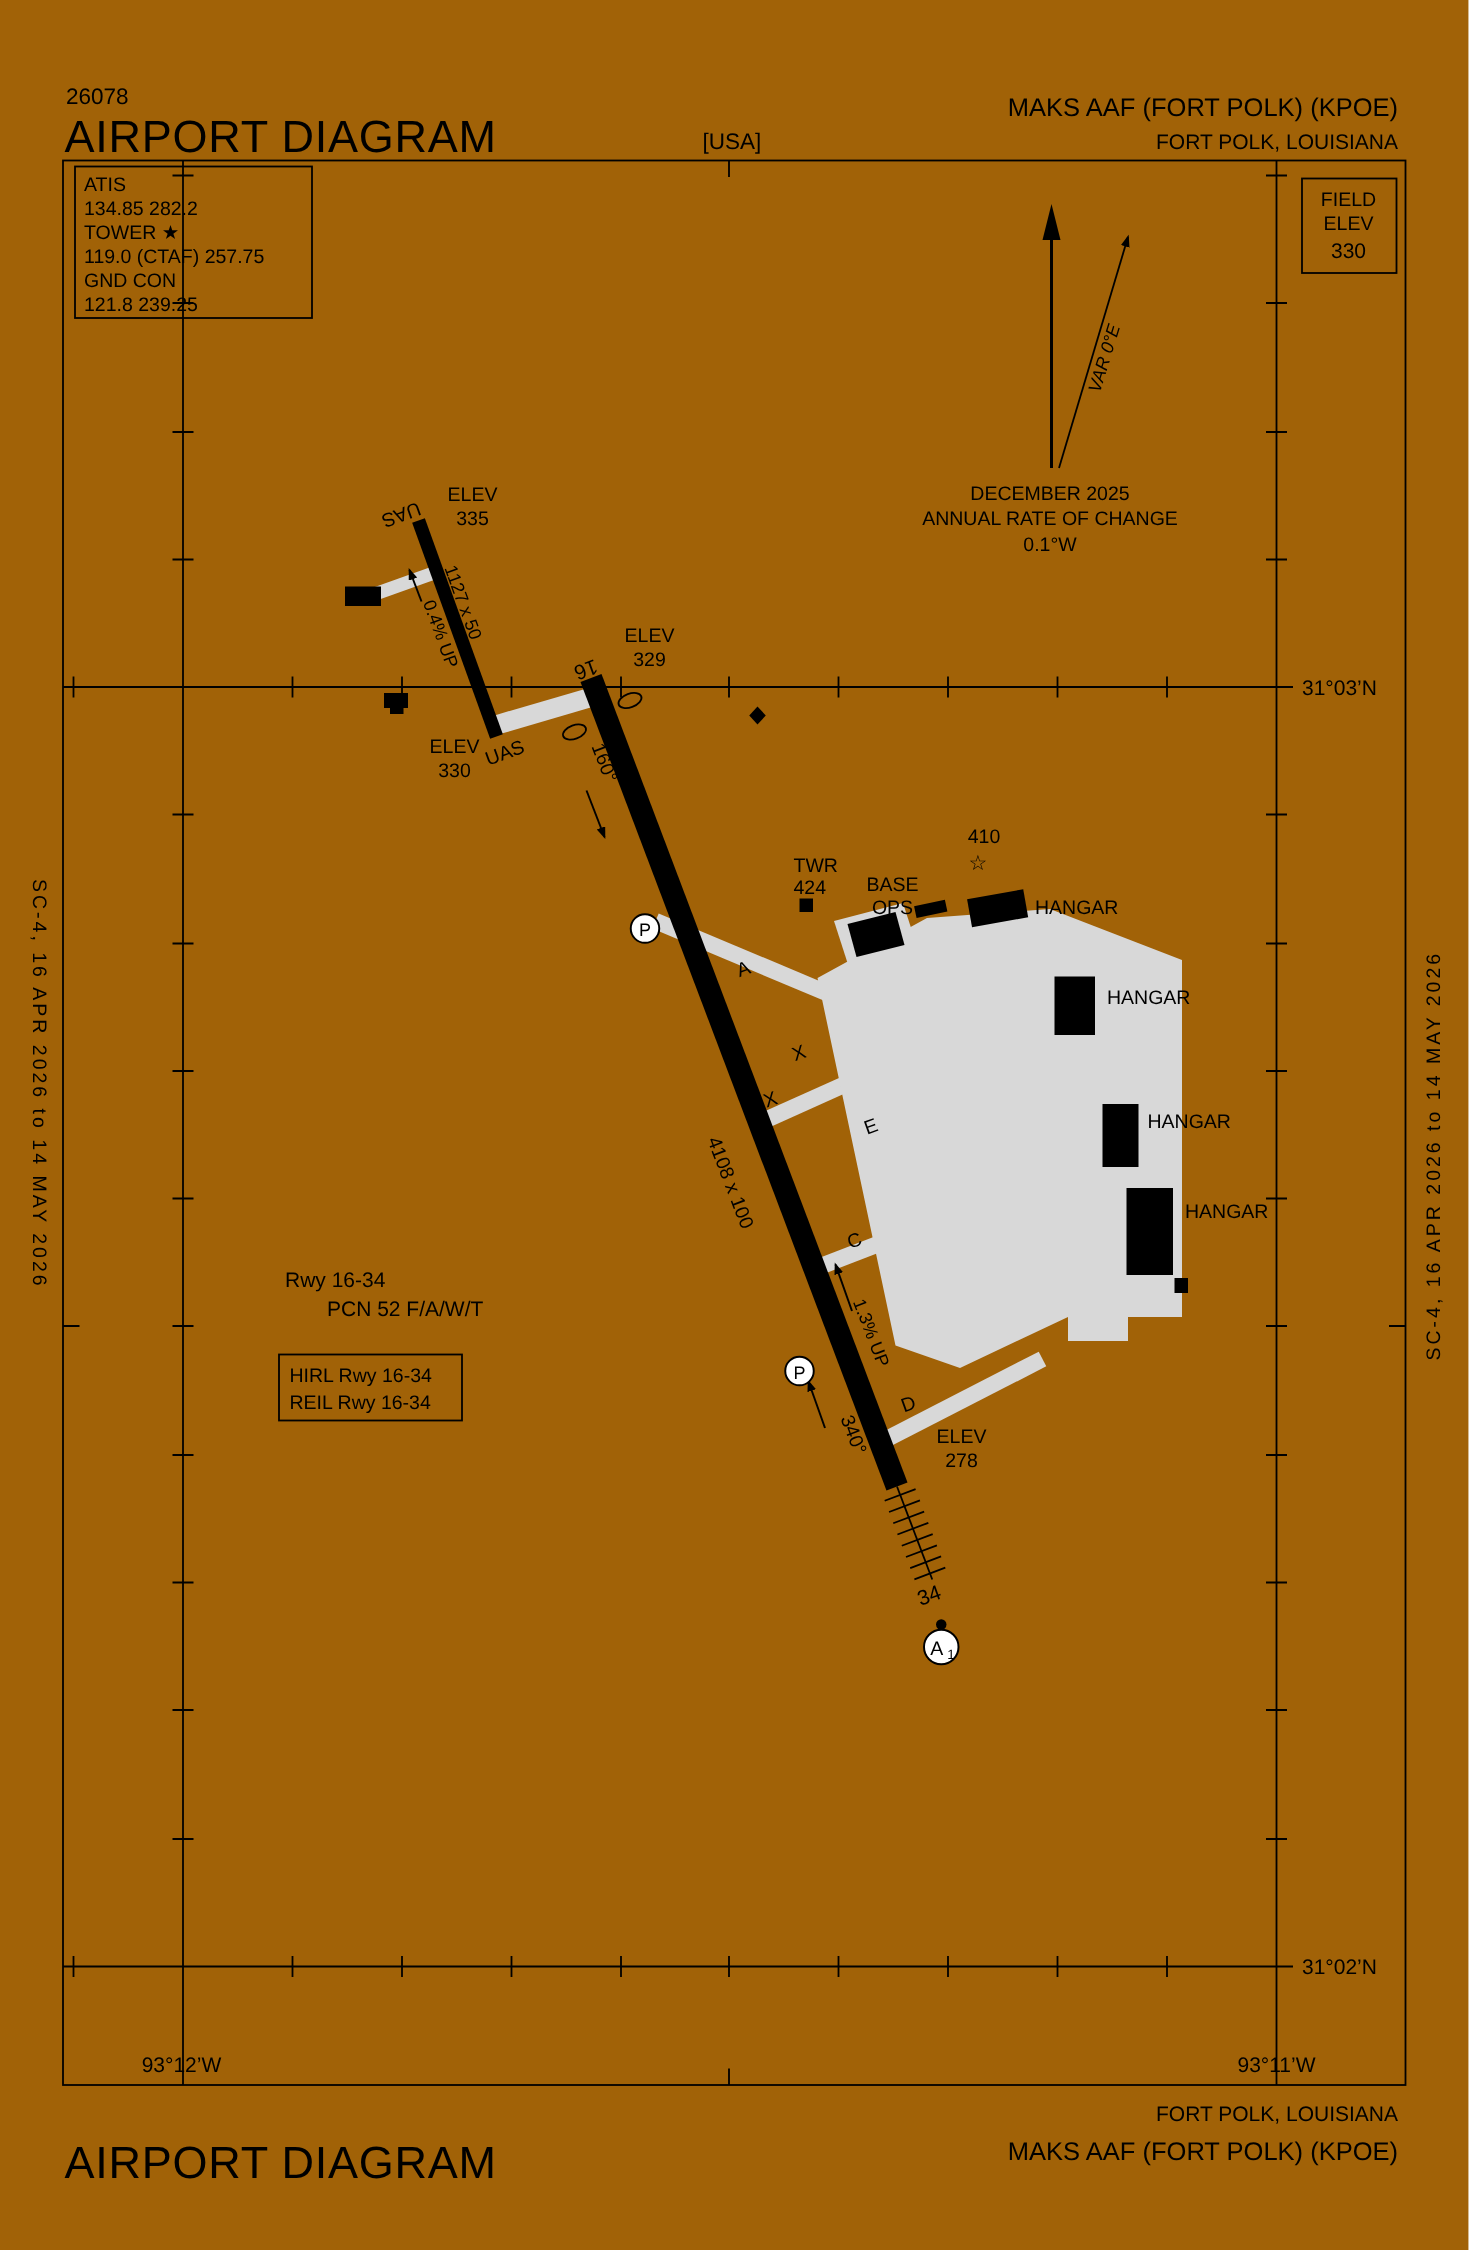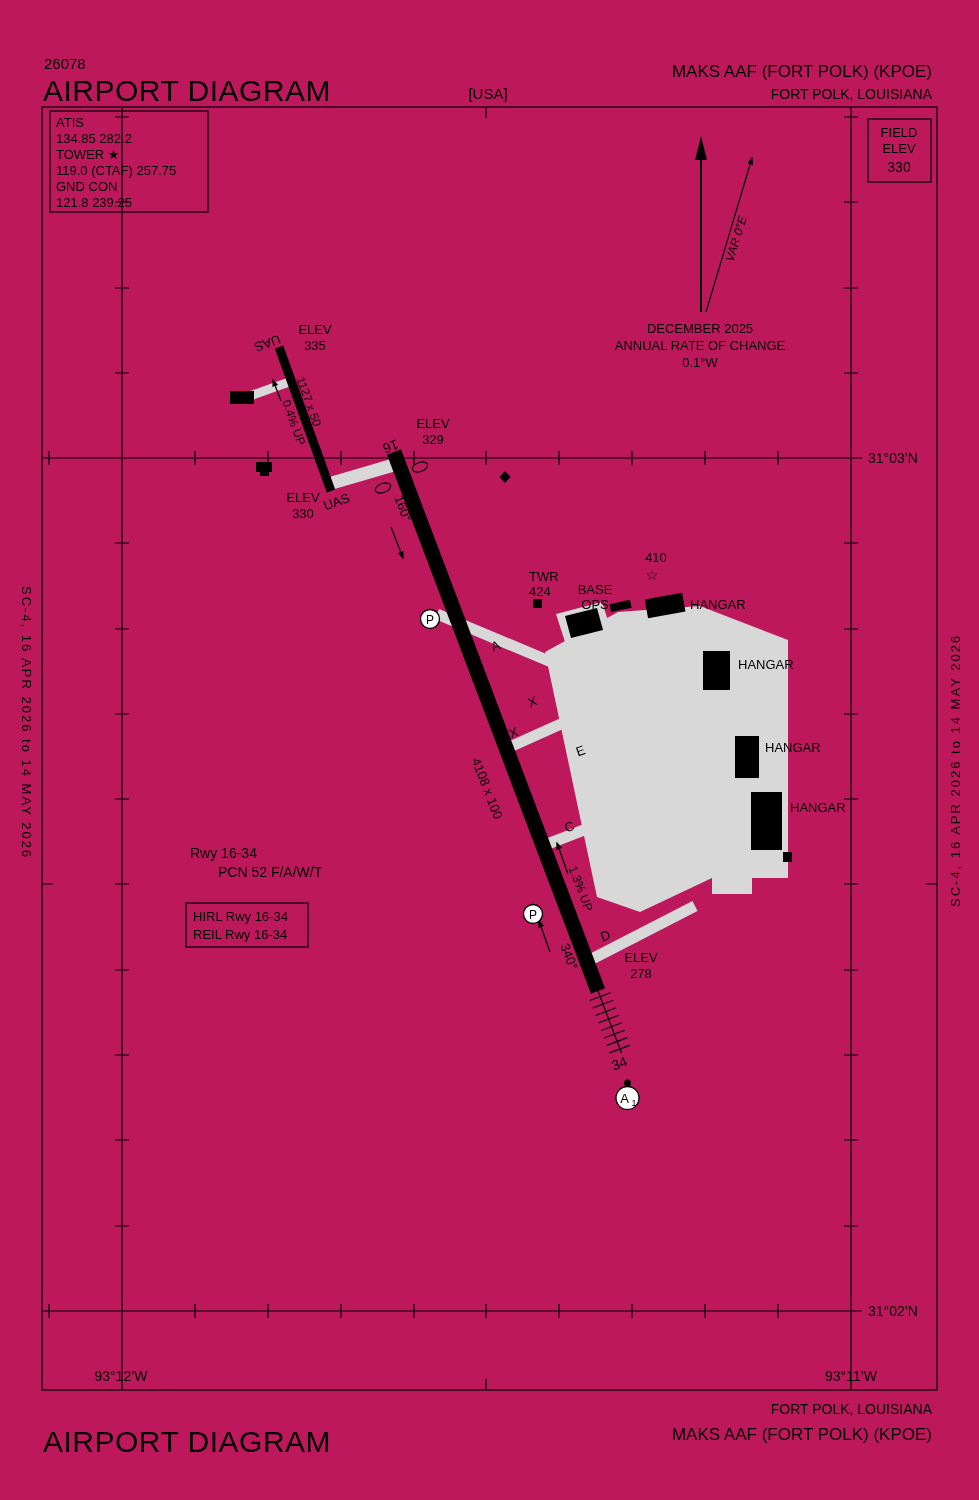--- a/index.html
+++ b/index.html
@@ -1,16 +1,16 @@
 <!DOCTYPE html>
 <html><head>
 <meta charset="utf-8">
 <style>
   html,body{margin:0;padding:0;background:#ffffff;}
-  .page{position:relative;width:979px;height:1500px;background:#be185d;font-family:"Liberation Sans",sans-serif;}
+  .page{position:relative;width:979px;height:1500px;background:#a16207;font-family:"Liberation Sans",sans-serif;}
   svg{display:block;}
   text{fill:#000;font-family:"Liberation Sans",sans-serif;}
   .f9{font-size:9px}.f12{font-size:12px}.f13{font-size:13px}
   .f14{font-size:14px}.f15{font-size:15px}.f17{font-size:17px}.f30{font-size:30px;letter-spacing:.5px}
   .mid{text-anchor:middle}.end{text-anchor:end}
   .it{font-style:italic}
   .ink{stroke:#000;fill:none}
   .blk{fill:#000;stroke:none}
   .gry{stroke:#d8d8d8;fill:none}
   .gryf{fill:#d8d8d8;stroke:none}

